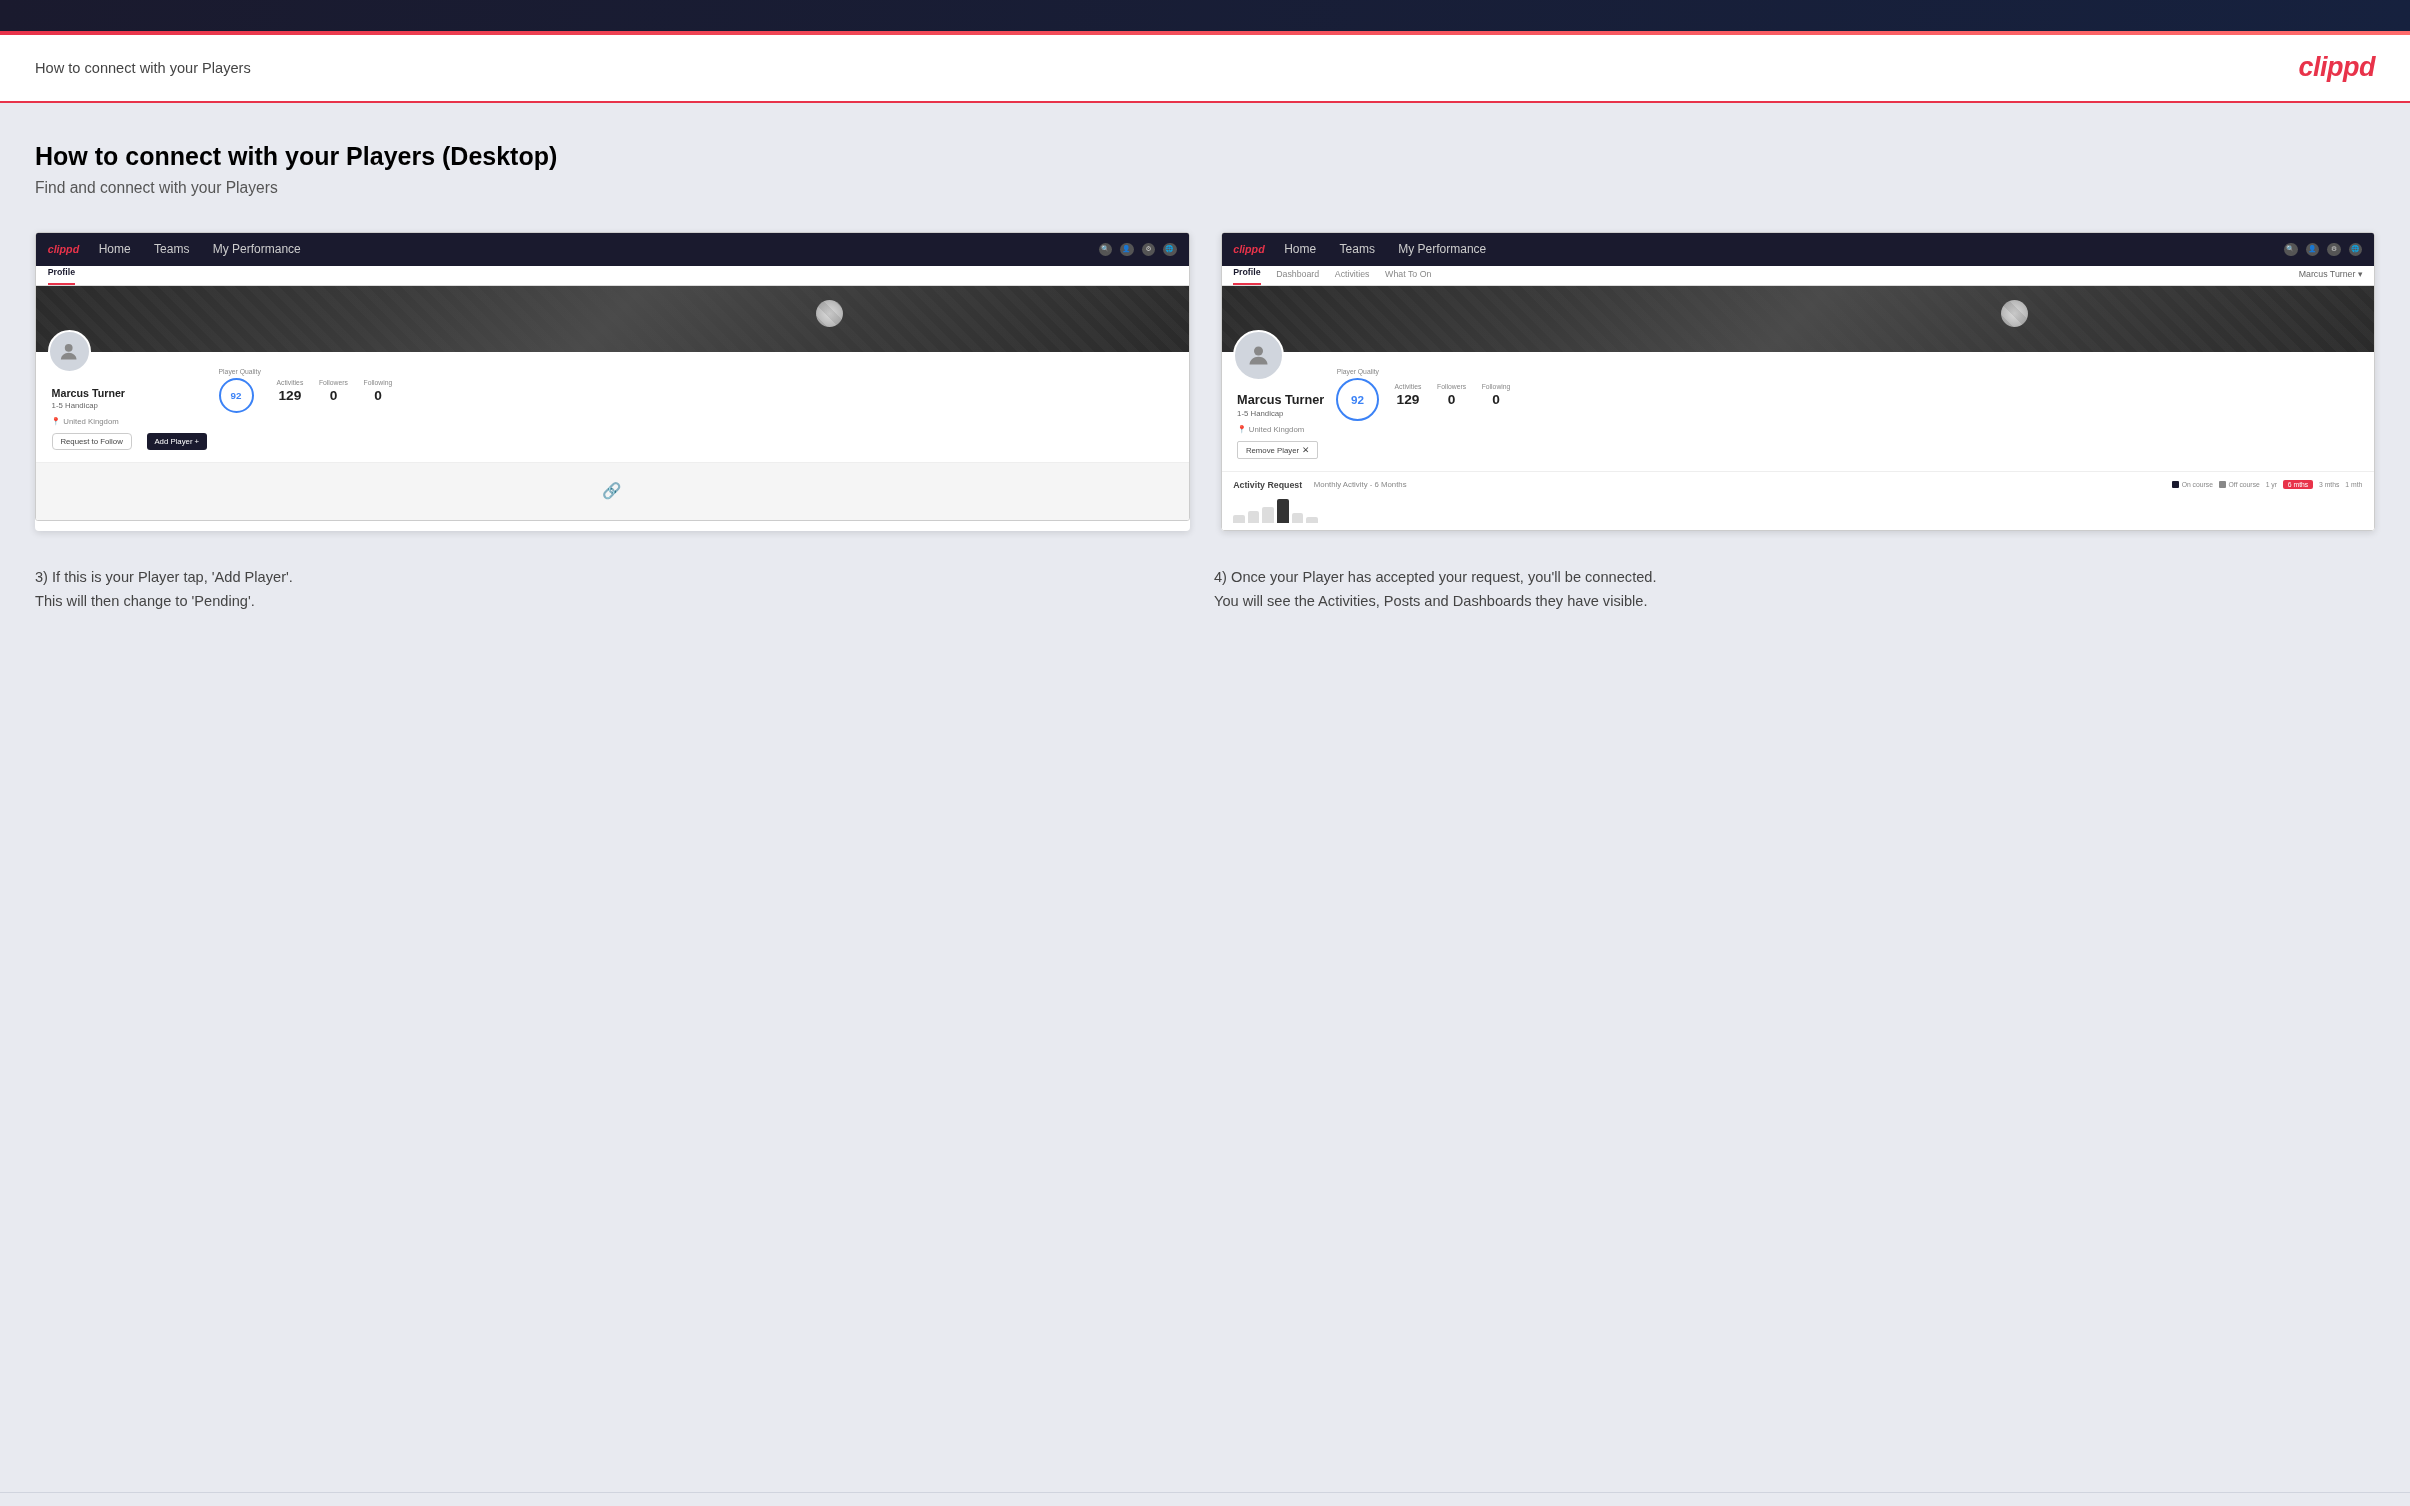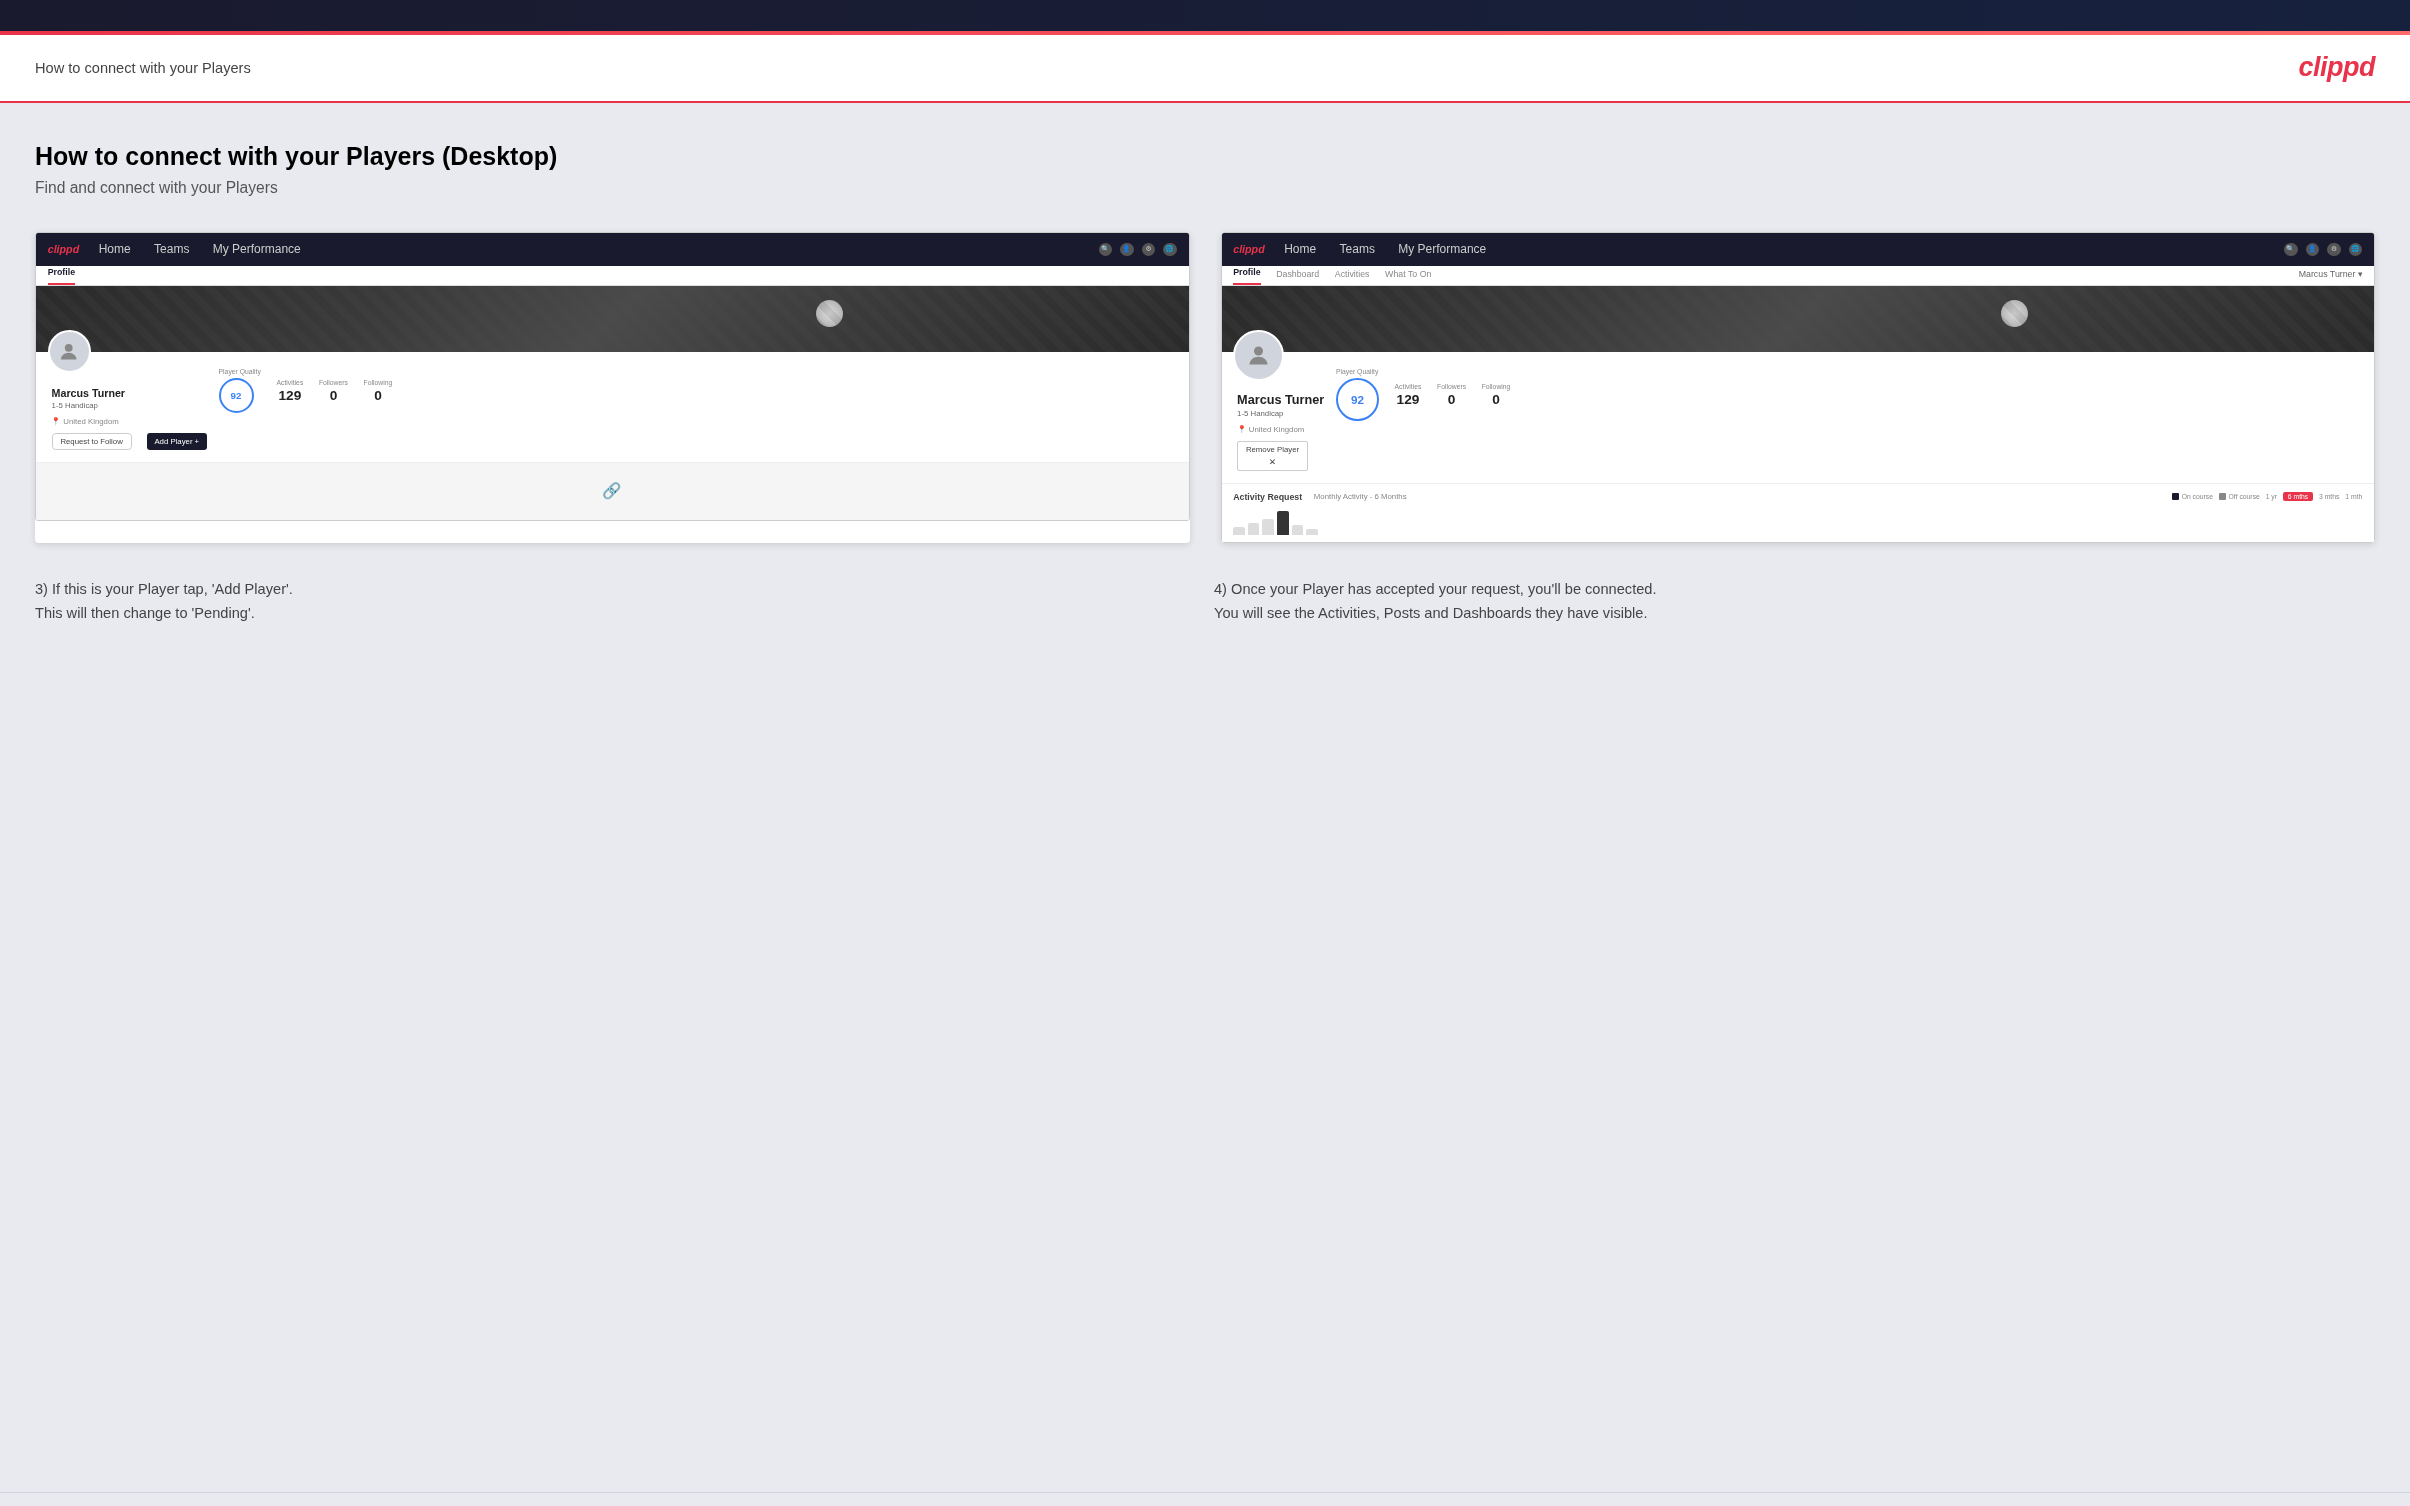--- a/index.html
+++ b/index.html
@@ -250,21 +250,21 @@
       border-radius: 50%;
       border: 2.9px solid #3b82f6;
       display: flex;
       align-items: center;
       justify-content: center;
       font-size: 9.8px;
       font-weight: 700;
       color: #3b82f6;
     }
     .quality-wrap {
-      text-align: left;
+      text-align: right;
     }
     .quality-label {
       font-size: 6.8px;
       color: #888;
       margin-bottom: 3.9px;
     }
 
     
     .action-buttons {
       display: flex;
@@ -299,21 +299,20 @@
       border: 1px solid #ccc;
       border-radius: 2px;
       padding: 2.9px 7.8px;
       font-size: 7.8px;
       color: #444;
       cursor: pointer;
       display: flex;
       align-items: center;
       gap: 2.9px;
       margin-top: 7.8px;
-      flex-direction: column;
     }
 
     
     .activity-summary {
       background: #fff;
       border-top: 1px solid #eee;
       padding: 7.8px 11.7px;
     }
     .activity-header {
       display: flex;

